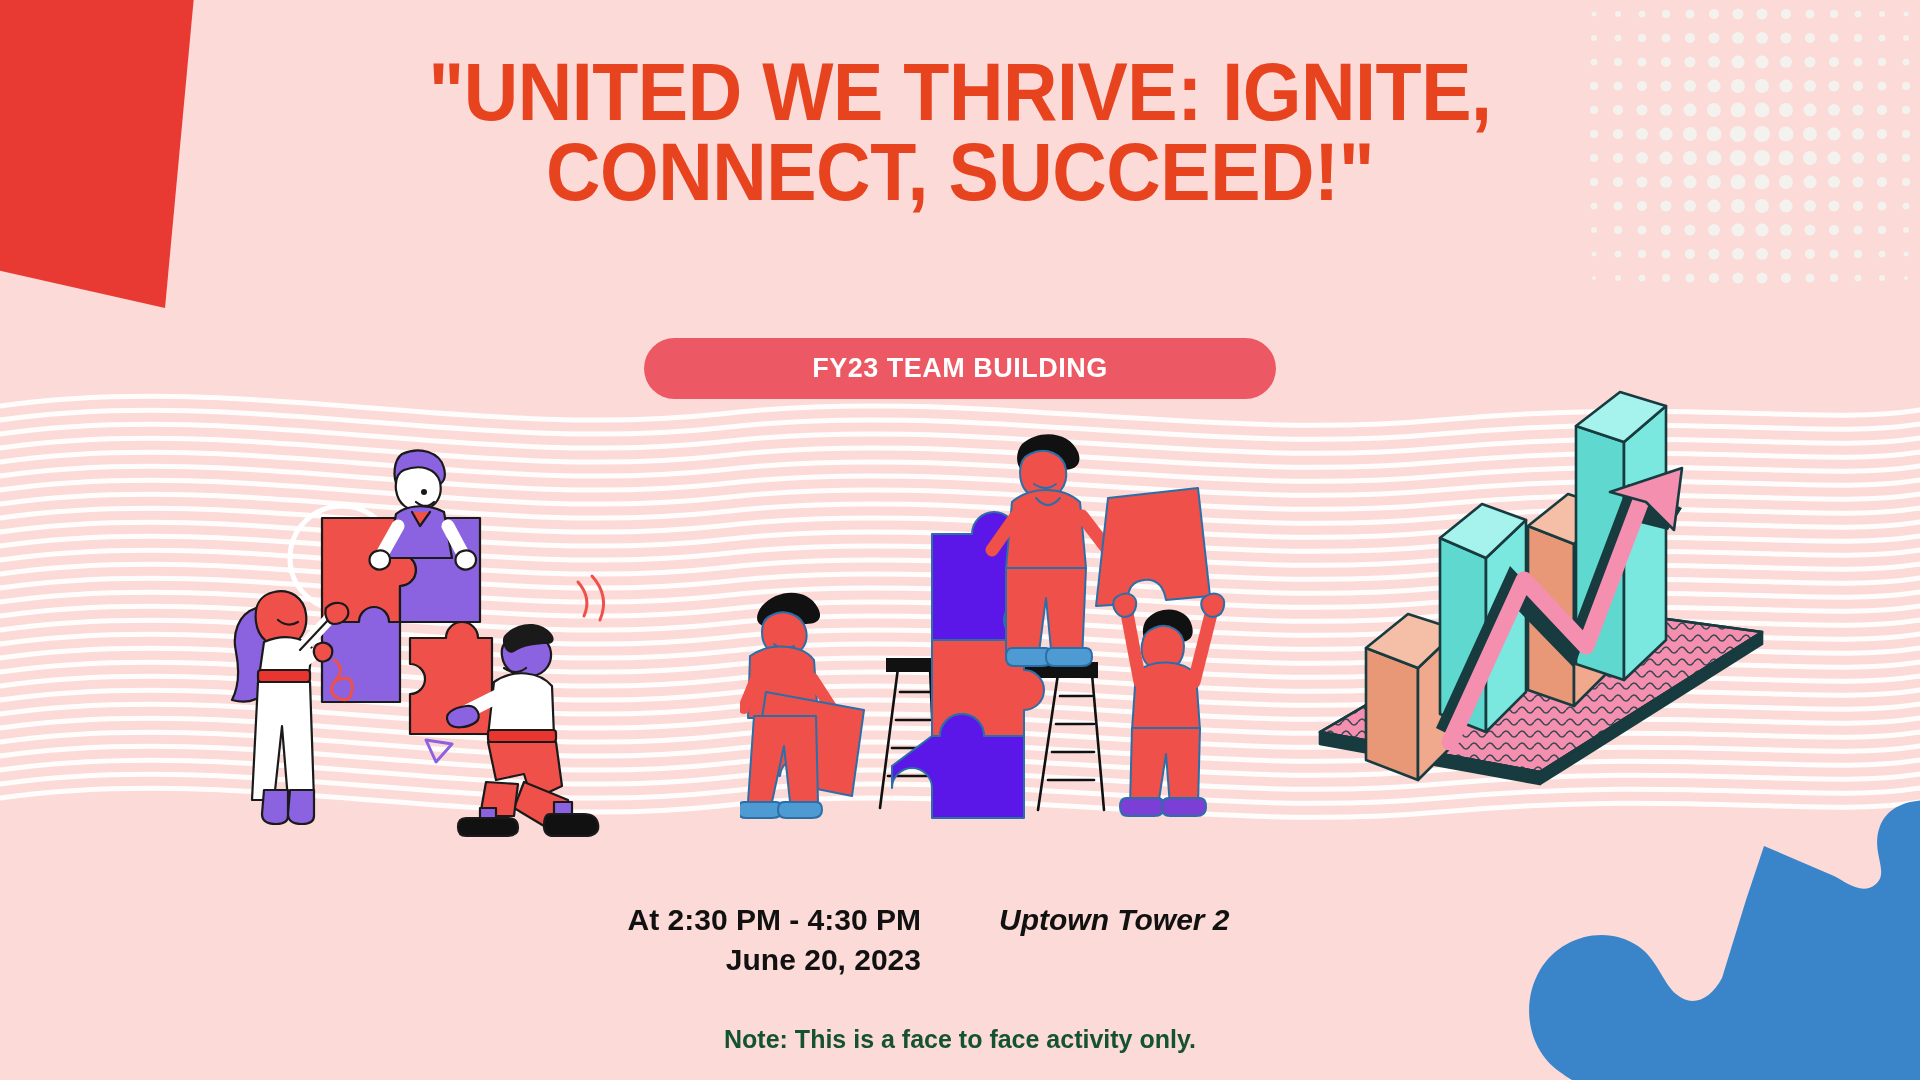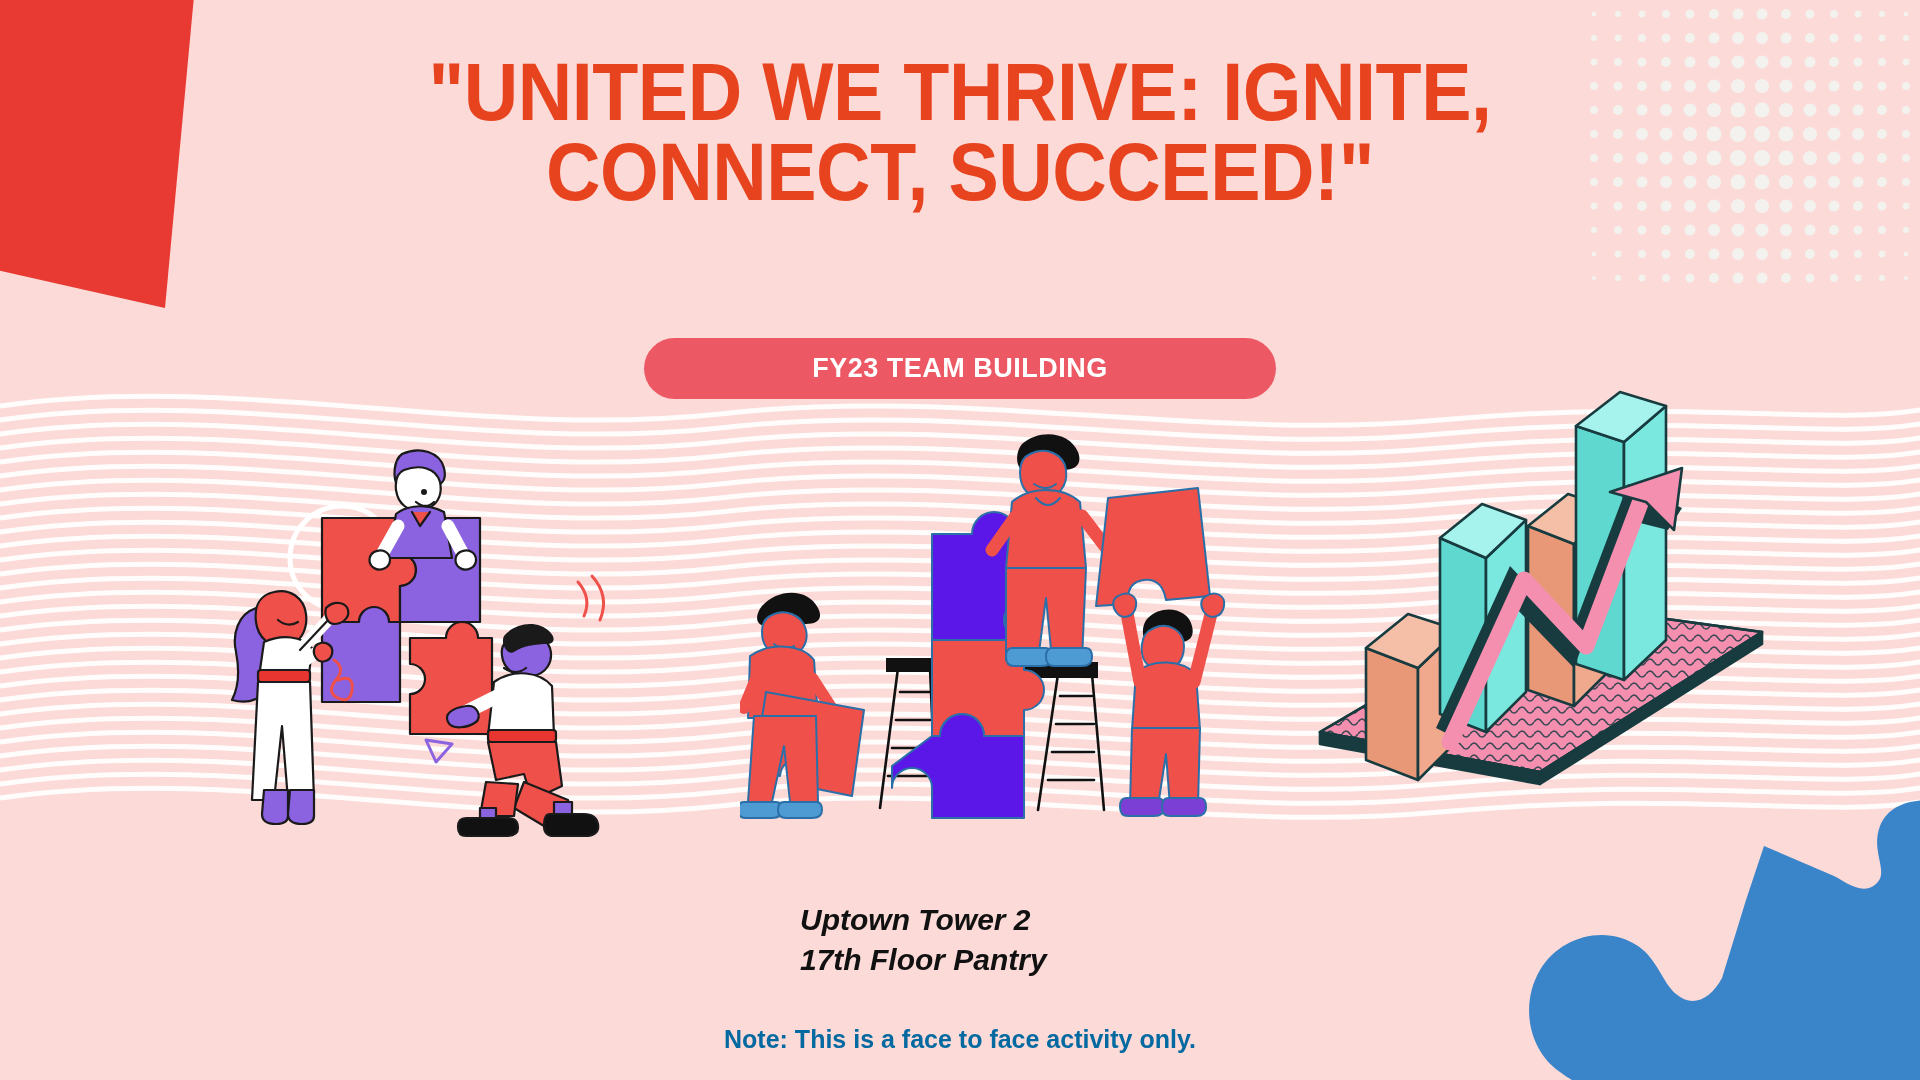--- a/index.html
+++ b/index.html
@@ -61,21 +61,21 @@
     display:flex; justify-content:center; align-items:flex-start; gap:78px;
     color:#111111;
   }
   .detail-col { font-weight:bold; font-size:30px; line-height:1.32; }
   .detail-col.time  { text-align:right; width:320px; }
   .detail-col.venue { text-align:left;  width:320px;font-style:italic; }
 
   .note {
     position:absolute; left:0; top:1025px; width:1920px;
     text-align:center;
-    color:#0369a1;
+    color:#14532d;
     font-weight:bold;
     font-size:25px;
   }
 </style>
 </head>
 <body>
 
 <div class="poster">
 
   <div class="bg-layer">
@@ -527,21 +527,24 @@
 
       <path d="M126,348 L200,186 L262,252 L318,104 L372,128 L358,150 L318,140
                L264,288 L202,224 L146,358 Z" fill="#173B3F" stroke="none"></path>
 
       <path d="M140,362 L214,200 L276,266 L332,118" fill="none" stroke="#F58FB0" stroke-width="17" stroke-linejoin="round" stroke-linecap="round"></path>
       <path d="M300,112 L372,88 L364,150 L336,122 Z" fill="#F58FB0"></path>
     </g>
   </svg>
 
   <div class="details">
+    <div class="detail-col time">
+      <div>At 2:30 PM - 4:30 PM</div>
+      <div>June 20, 2023</div>
+    </div>
     <div class="detail-col venue">
       <div>Uptown Tower 2</div>
-      <div>17th Floor Pantry</div>
     </div>
   </div>
 
   <div class="note">Note: This is a face to face activity only.</div>
 
 </div>
 
 </body></html>

